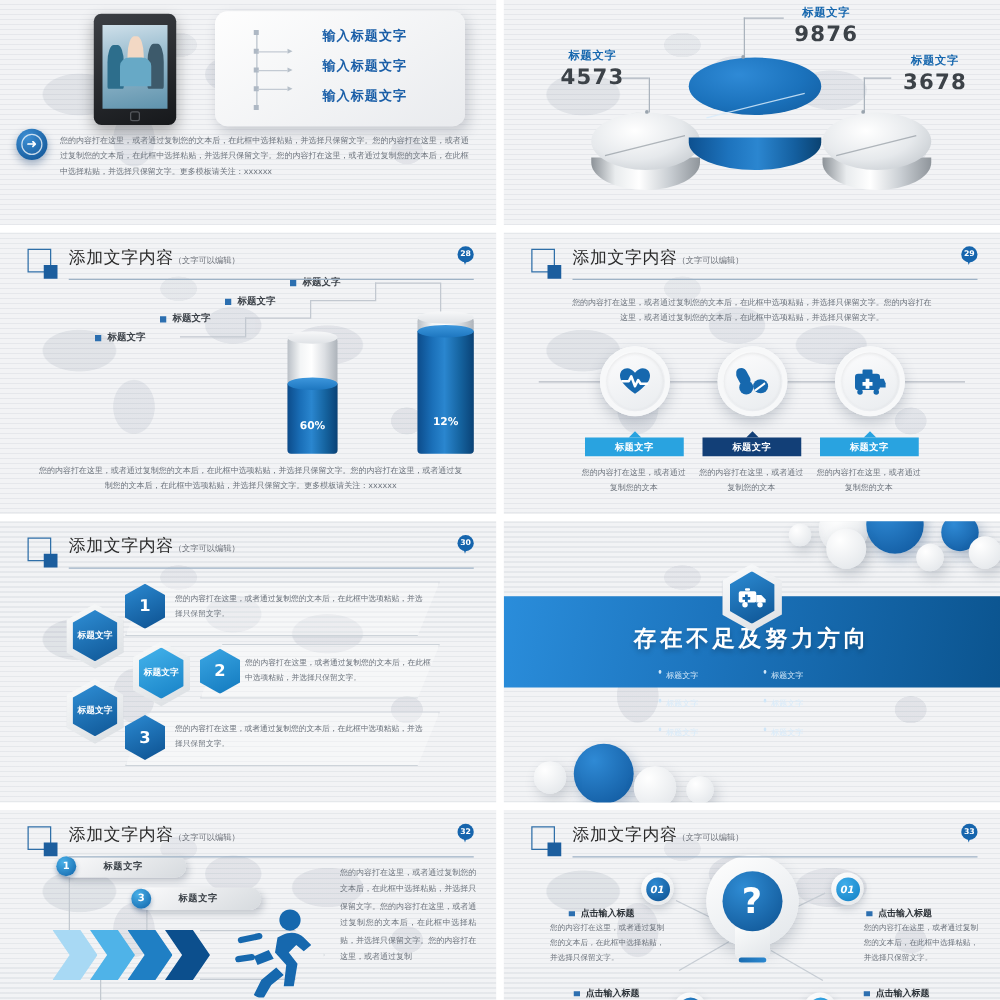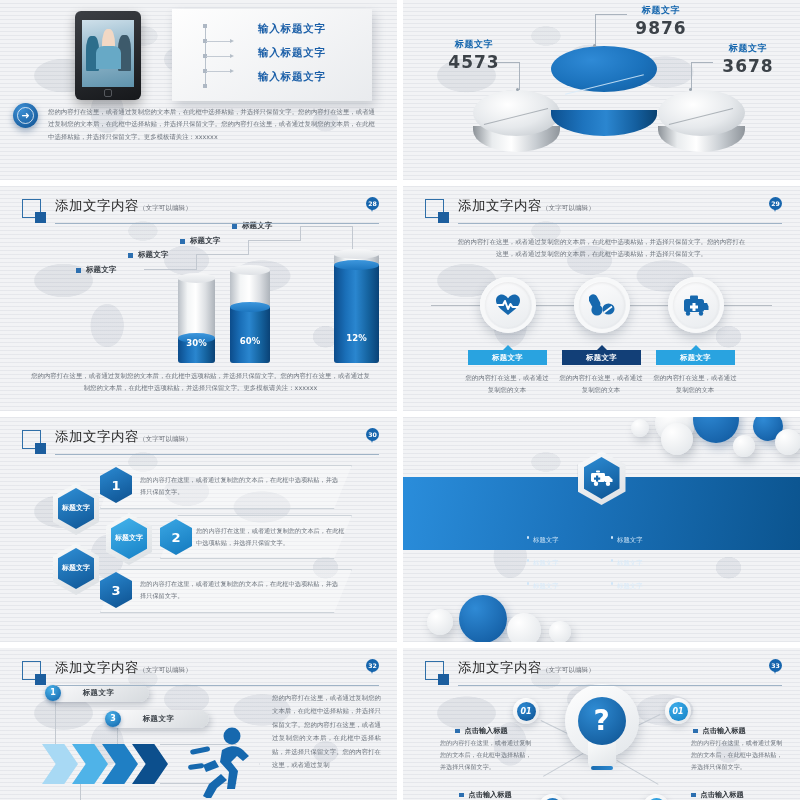--- a/index.html
+++ b/index.html
@@ -58,21 +58,21 @@
   .tablet .scr .p1:after{content:"";position:absolute;left:-46%;top:44%;width:190%;height:58%;
     border-radius:30% 30% 0 0;background:#67a9c6;}
   .tablet .scr .p2{position:absolute;left:8%;top:24%;width:24%;height:52%;border-radius:40% 40% 6% 6%;
     background:#2d6e8c;}
   .tablet .scr .p3{position:absolute;right:6%;top:22%;width:24%;height:54%;border-radius:40% 40% 6% 6%;
     background:#3d5a6b;}
   .tablet .hb{position:absolute;bottom:3px;left:50%;margin-left:-4px;width:8px;height:8px;
     border:1px solid #55585d;border-radius:2px;}
 
   .card { position:absolute; left:172px; top:9px; width:200px; height:92px;
-    background:linear-gradient(150deg,#fefefe,#e9ebee); border-radius:0;
+    background:linear-gradient(150deg,#fefefe,#e9ebee); border-radius:10px;
     box-shadow:3px 5px 10px rgba(60,70,85,.22); }
   .tree { position:absolute; left:22px; top:12px; width:56px; height:68px; }
   .tree .v { position:absolute; left:11px; top:5px; bottom:5px; width:1px; background:#b9c2cc; }
   .tree .n { position:absolute; width:4px;height:4px;background:#aeb8c4; }
   .tree .h { position:absolute; left:12px; width:24px;height:1px; background:#c3cad3; }
   .tree .ar { position:absolute; width:0;height:0;border-top:2.5px solid transparent;
     border-bottom:2.5px solid transparent;border-left:4px solid #b6bfc9; }
   .card .lines { position:absolute; left:86px; top:13px; }
   .card .lines div { font-size:10.5px; color:#1b5fa8; font-weight:bold; margin-bottom:10px;
     letter-spacing:.8px; }
@@ -348,25 +348,20 @@
 
     <div class="conn" style="left:144px;top:83px;width:52px;height:1px;border-top:1px solid #c2c8d0;border-left:none"></div>
     <div class="conn" style="left:196px;top:68px;width:1px;height:16px;border-left:1px solid #c2c8d0;border-top:none"></div>
     <div class="conn" style="left:196px;top:68px;width:52px;height:1px;border-top:1px solid #c2c8d0;border-left:none"></div>
     <div class="conn" style="left:248px;top:54px;width:1px;height:15px;border-left:1px solid #c2c8d0;border-top:none"></div>
     <div class="conn" style="left:248px;top:54px;width:52px;height:1px;border-top:1px solid #c2c8d0;border-left:none"></div>
     <div class="conn" style="left:300px;top:40px;width:1px;height:15px;border-left:1px solid #c2c8d0;border-top:none"></div>
     <div class="conn" style="left:300px;top:40px;width:52px;height:1px;border-top:1px solid #c2c8d0;border-left:none"></div>
     <div class="conn" style="left:352px;top:40px;width:1px;height:43px;border-left:1px solid #c2c8d0;border-top:none"></div>
 
-    <div class="barwrap" style="left:178px;top:92px;width:37px;height:85px">
-      <div class="shell"></div>
-      <div class="fill" style="height:30%"></div>
-      <div class="pct">30%</div>
-    </div>
     <div class="barwrap" style="left:230px;top:84px;width:40px;height:93px">
       <div class="shell"></div>
       <div class="fill" style="height:60%"></div>
       <div class="pct">60%</div>
     </div>
     <div class="barwrap" style="left:334px;top:68px;width:45px;height:109px">
       <div class="shell"></div>
       <div class="fill" style="height:90%"></div>
       <div class="pct">12%</div>
     </div>
@@ -489,20 +484,21 @@
 
     <div class="dots w" style="left:252px;top:-14px;width:40px;height:40px"></div>
     <div class="dots b" style="left:290px;top:-20px;width:46px;height:46px"></div>
     <div class="dots w" style="left:258px;top:6px;width:32px;height:32px"></div>
     <div class="dots b" style="left:350px;top:-6px;width:30px;height:30px"></div>
     <div class="dots w" style="left:330px;top:18px;width:22px;height:22px"></div>
     <div class="dots w" style="left:372px;top:12px;width:26px;height:26px"></div>
     <div class="dots w" style="left:228px;top:2px;width:18px;height:18px"></div>
 
     <div class="banner">
+      <div class="h1">存在不足及努力方向</div>
       <div class="bl">
         <div><i></i><span>标题文字</span></div>
         <div><i></i><span>标题文字</span></div>
         <div><i></i><span>标题文字</span></div>
         <div><i></i><span>标题文字</span></div>
         <div><i></i><span>标题文字</span></div>
         <div><i></i><span>标题文字</span></div>
       </div>
     </div>
 

